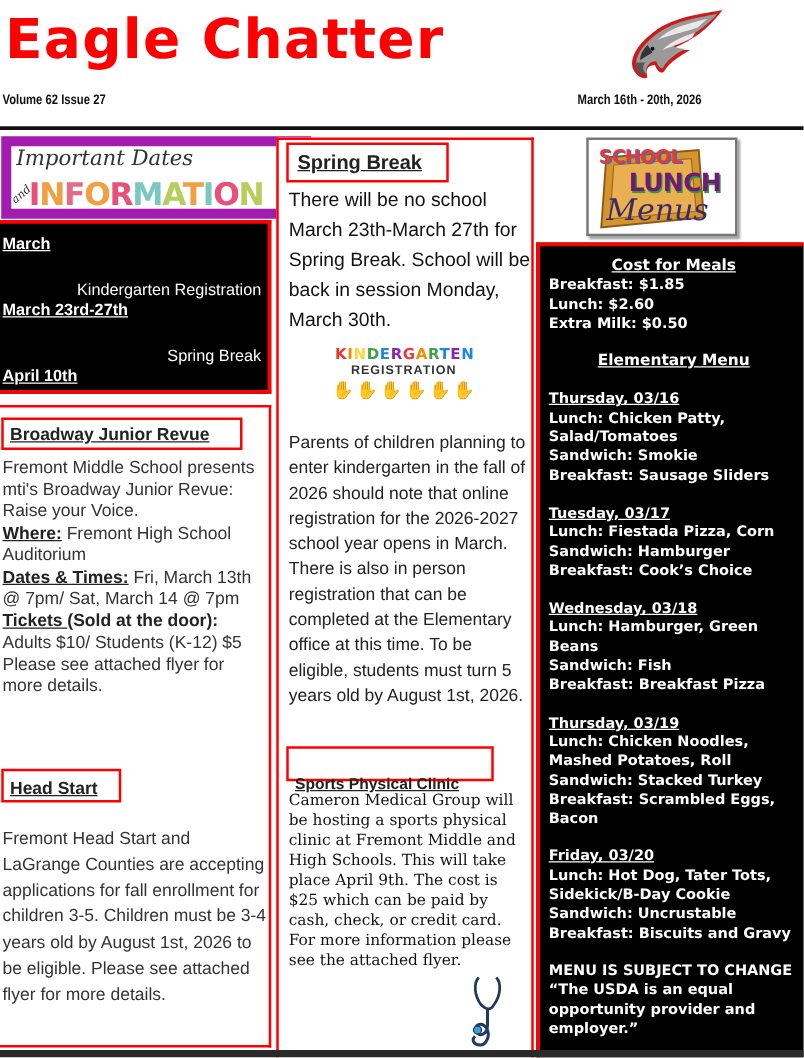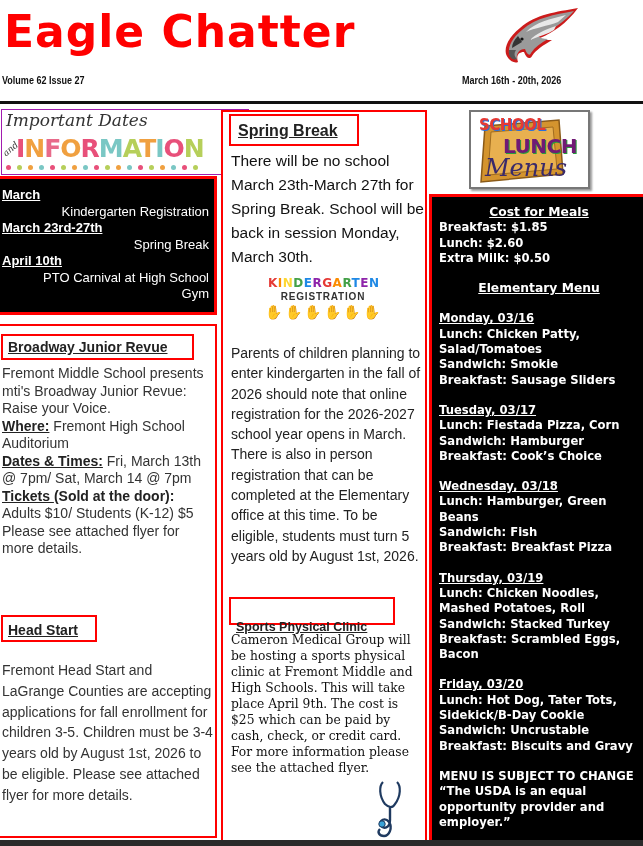--- a/index.html
+++ b/index.html
@@ -16,35 +16,35 @@
     position: absolute; top: 74px; font-family: "Liberation Sans", sans-serif;
     font-weight: bold; font-size: 11px; color: #111; transform: scaleX(0.82); transform-origin: left top;
   }
   .issue-left { left: 2px; }
   .issue-right { left: 462px; }
   .rule { position: absolute; left: 0; top: 101px; width: 643px; height: 3px; background: #111; }
 
   
   .imp-banner {
     position: absolute; left: 1px; top: 109px; width: 248px; height: 66px;
-    border: 1px solid #a21caf; background: #fff; overflow: hidden;
+    border: 8px solid #a21caf; background: #fff; overflow: hidden;
   }
   .imp-script { position: absolute; left: 4px; top: 0px; font-family: "DejaVu Serif", serif; font-style: italic; font-size: 17px; color: #333; }
   .imp-and { position: absolute; left: 0px; top: 34px; font-family: "DejaVu Serif", serif; font-style: italic; font-size: 9px; color: #333; transform: rotate(-40deg); }
   .imp-info { position: absolute; left: 14px; top: 25px; font-family: "DejaVu Sans", sans-serif; font-weight: bold; font-size: 25px; letter-spacing: -1px; line-height: 28px; }
   .imp-dots { position: absolute; left: 4px; top: 55px; display: flex; gap: 6px; }
   .imp-dots span { width: 5px; height: 5px; border-radius: 50%; display: block; }
 
   .dates-box {
     position: absolute; left: 0; top: 176px; width: 217px; height: 139px;
     background: #000; border: 3px solid #ff0000; border-left: none; color: #fff;
     padding: 8px 5px 0 2px; font-size: 13px; line-height: 16.5px;
   }
   .date-head { font-weight: bold; text-decoration: underline; }
-  .date-item { text-align: right; }
+  .date-item { text-align: right; margin-top: 20px; }
 
   .left-box {
     position: absolute; left: 0; top: 324px; width: 217px; height: 514px;
     border: 2px solid #ff0000; border-left: none; background: #fff;
   }
   .hbox {
     position: absolute; border: 2px solid #ff0000; padding: 3px 5px;
     font-weight: bold; text-decoration: underline; font-size: 14px; color: #222;
   }
   .left-body { position: absolute; left: 2px; font-size: 14px; line-height: 17.5px; color: #333; width: 212px; }
@@ -192,21 +192,21 @@
 
 <div class="menu-box">
   <div class="menu-center">Cost for Meals</div>
   <div>Breakfast: $1.85</div>
   <div>Lunch: $2.60</div>
   <div>Extra Milk: $0.50</div>
   <div class="menu-gap"></div>
   <div class="menu-center" style="margin-bottom:0;">Elementary Menu</div>
   <div id="menuDays">
       <div class="menu-gap"></div>
-      <div class="menu-day">Monday,  03/16</div>
+      <div class="menu-day">Thursday,  03/16</div>
       <div>Lunch: Chicken Patty,</div>
       <div>Salad/Tomatoes</div>
       <div>Sandwich: Smokie</div>
       <div>Breakfast: Sausage Sliders</div>
       <div class="menu-gap"></div>
       <div class="menu-day">Tuesday,  03/17</div>
       <div>Lunch: Fiestada Pizza, Corn</div>
       <div>Sandwich: Hamburger</div>
       <div>Breakfast: Cook’s Choice</div>
       <div class="menu-gap"></div>

